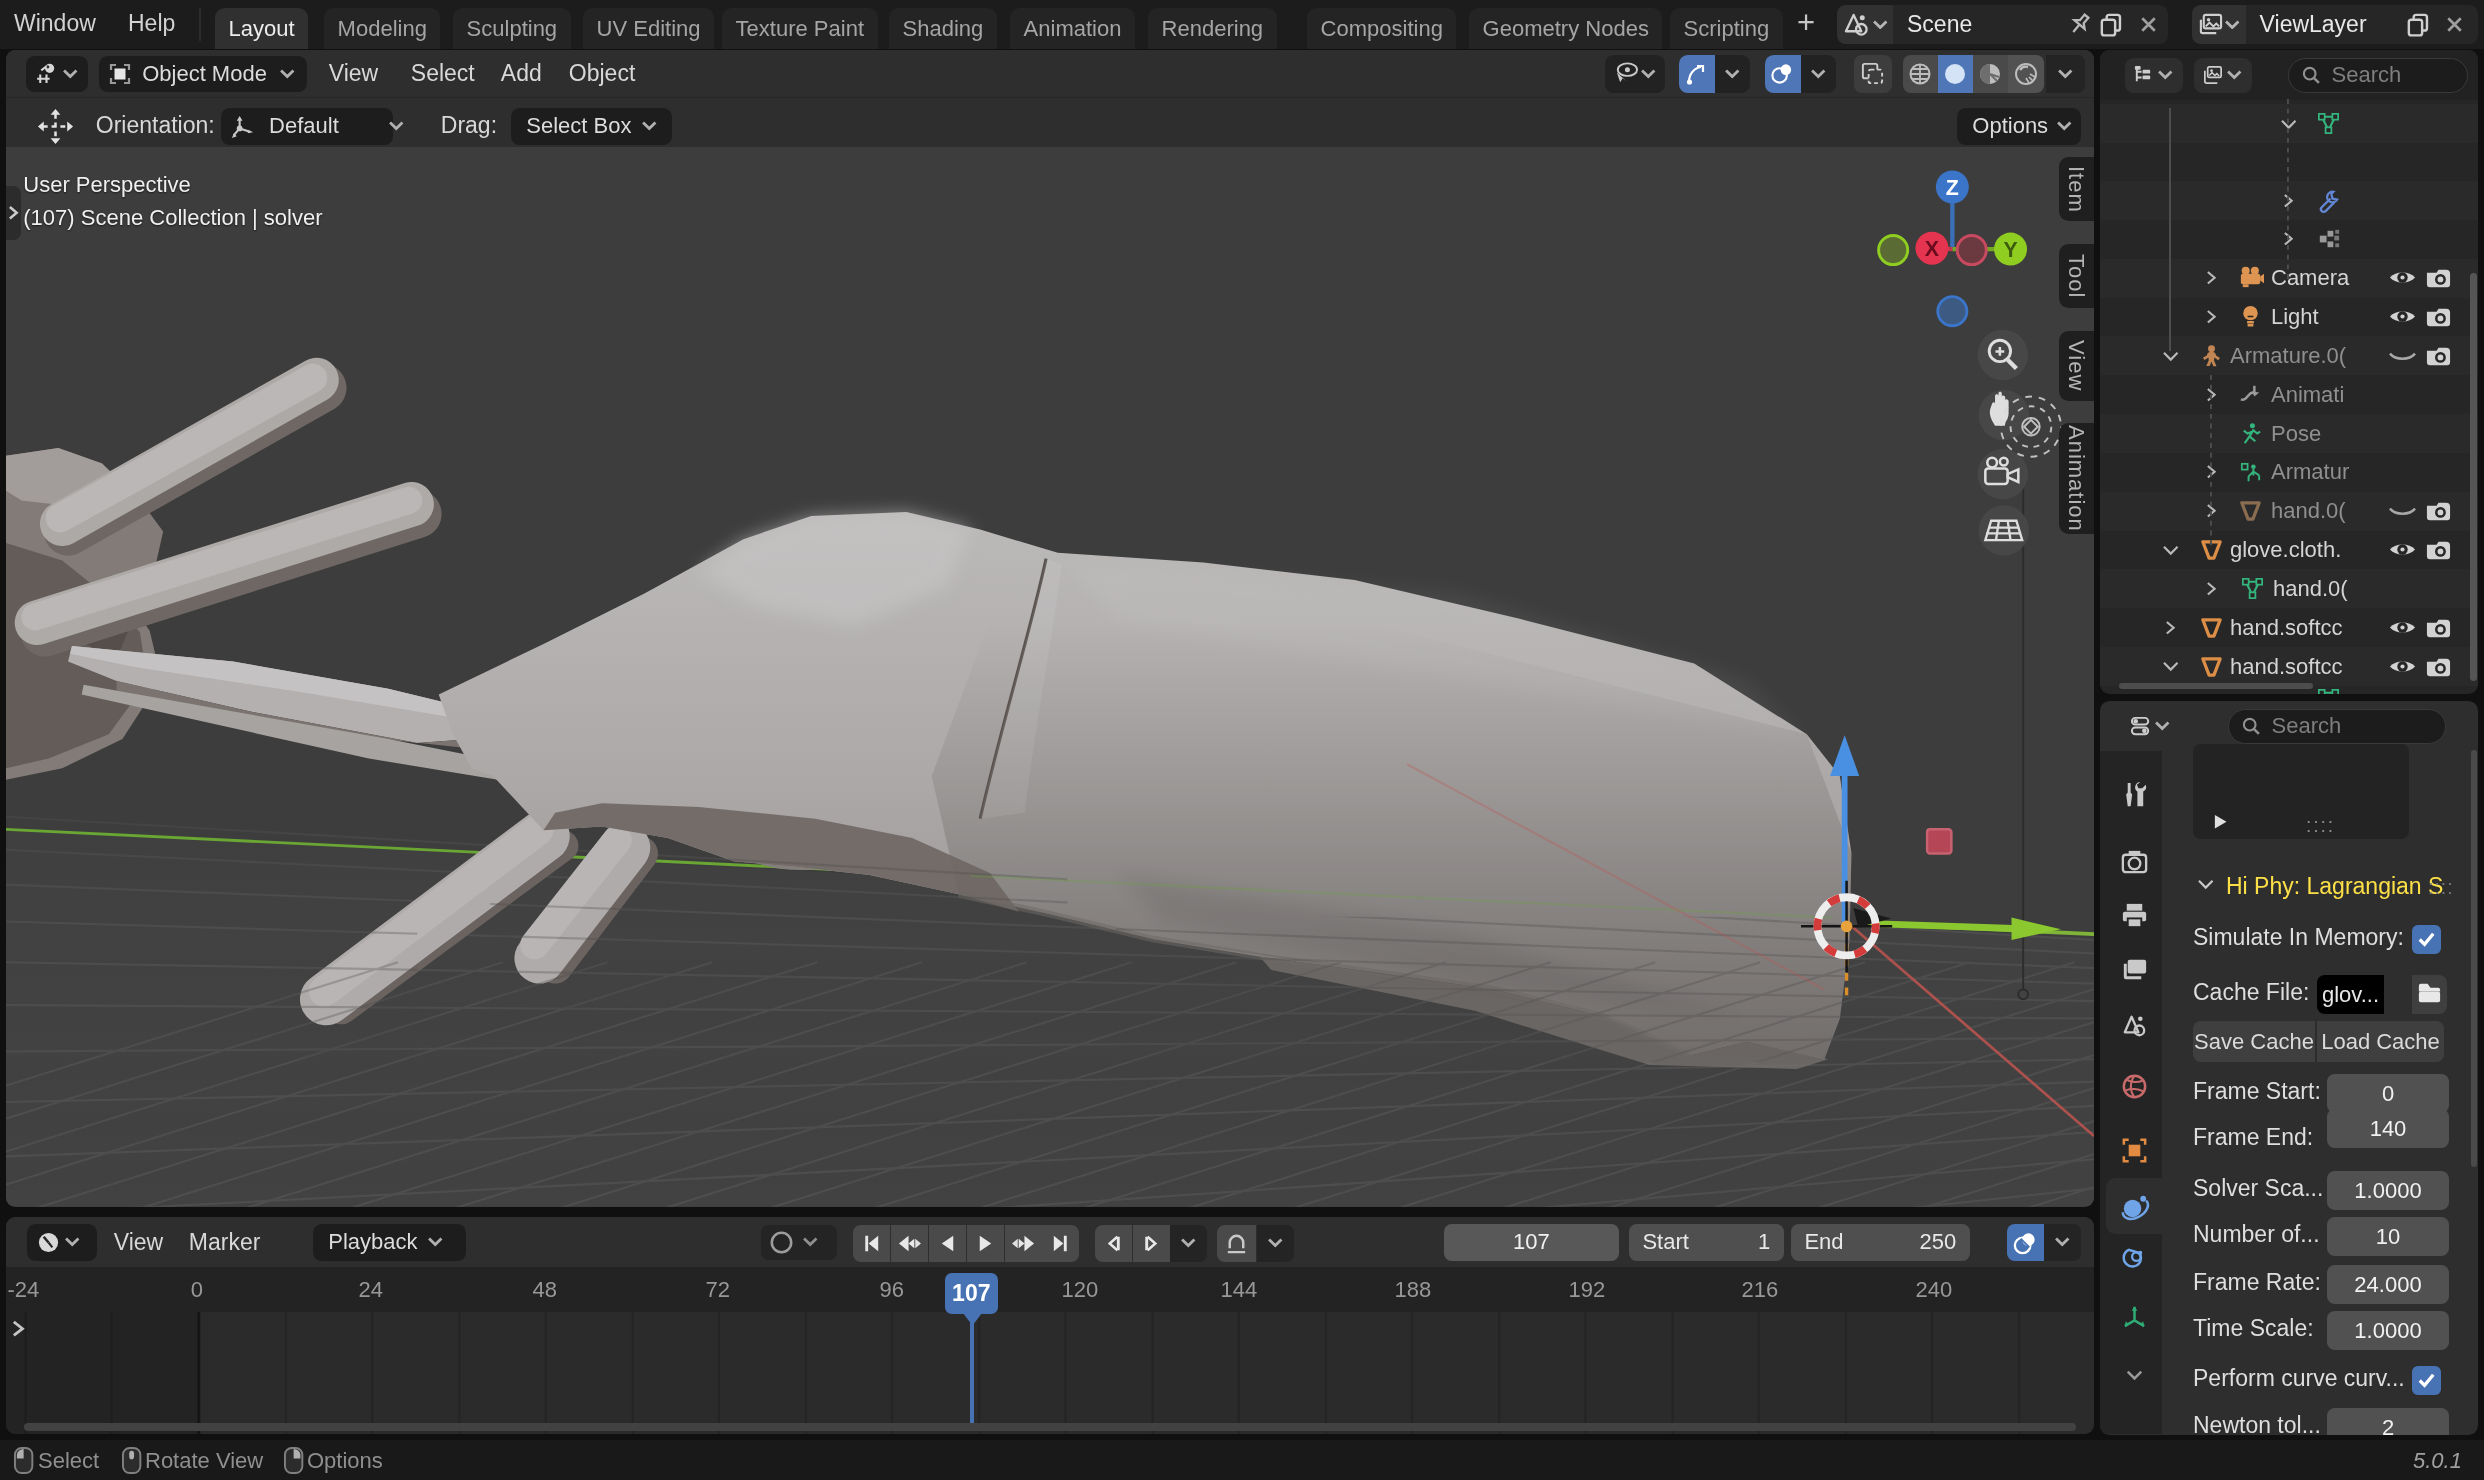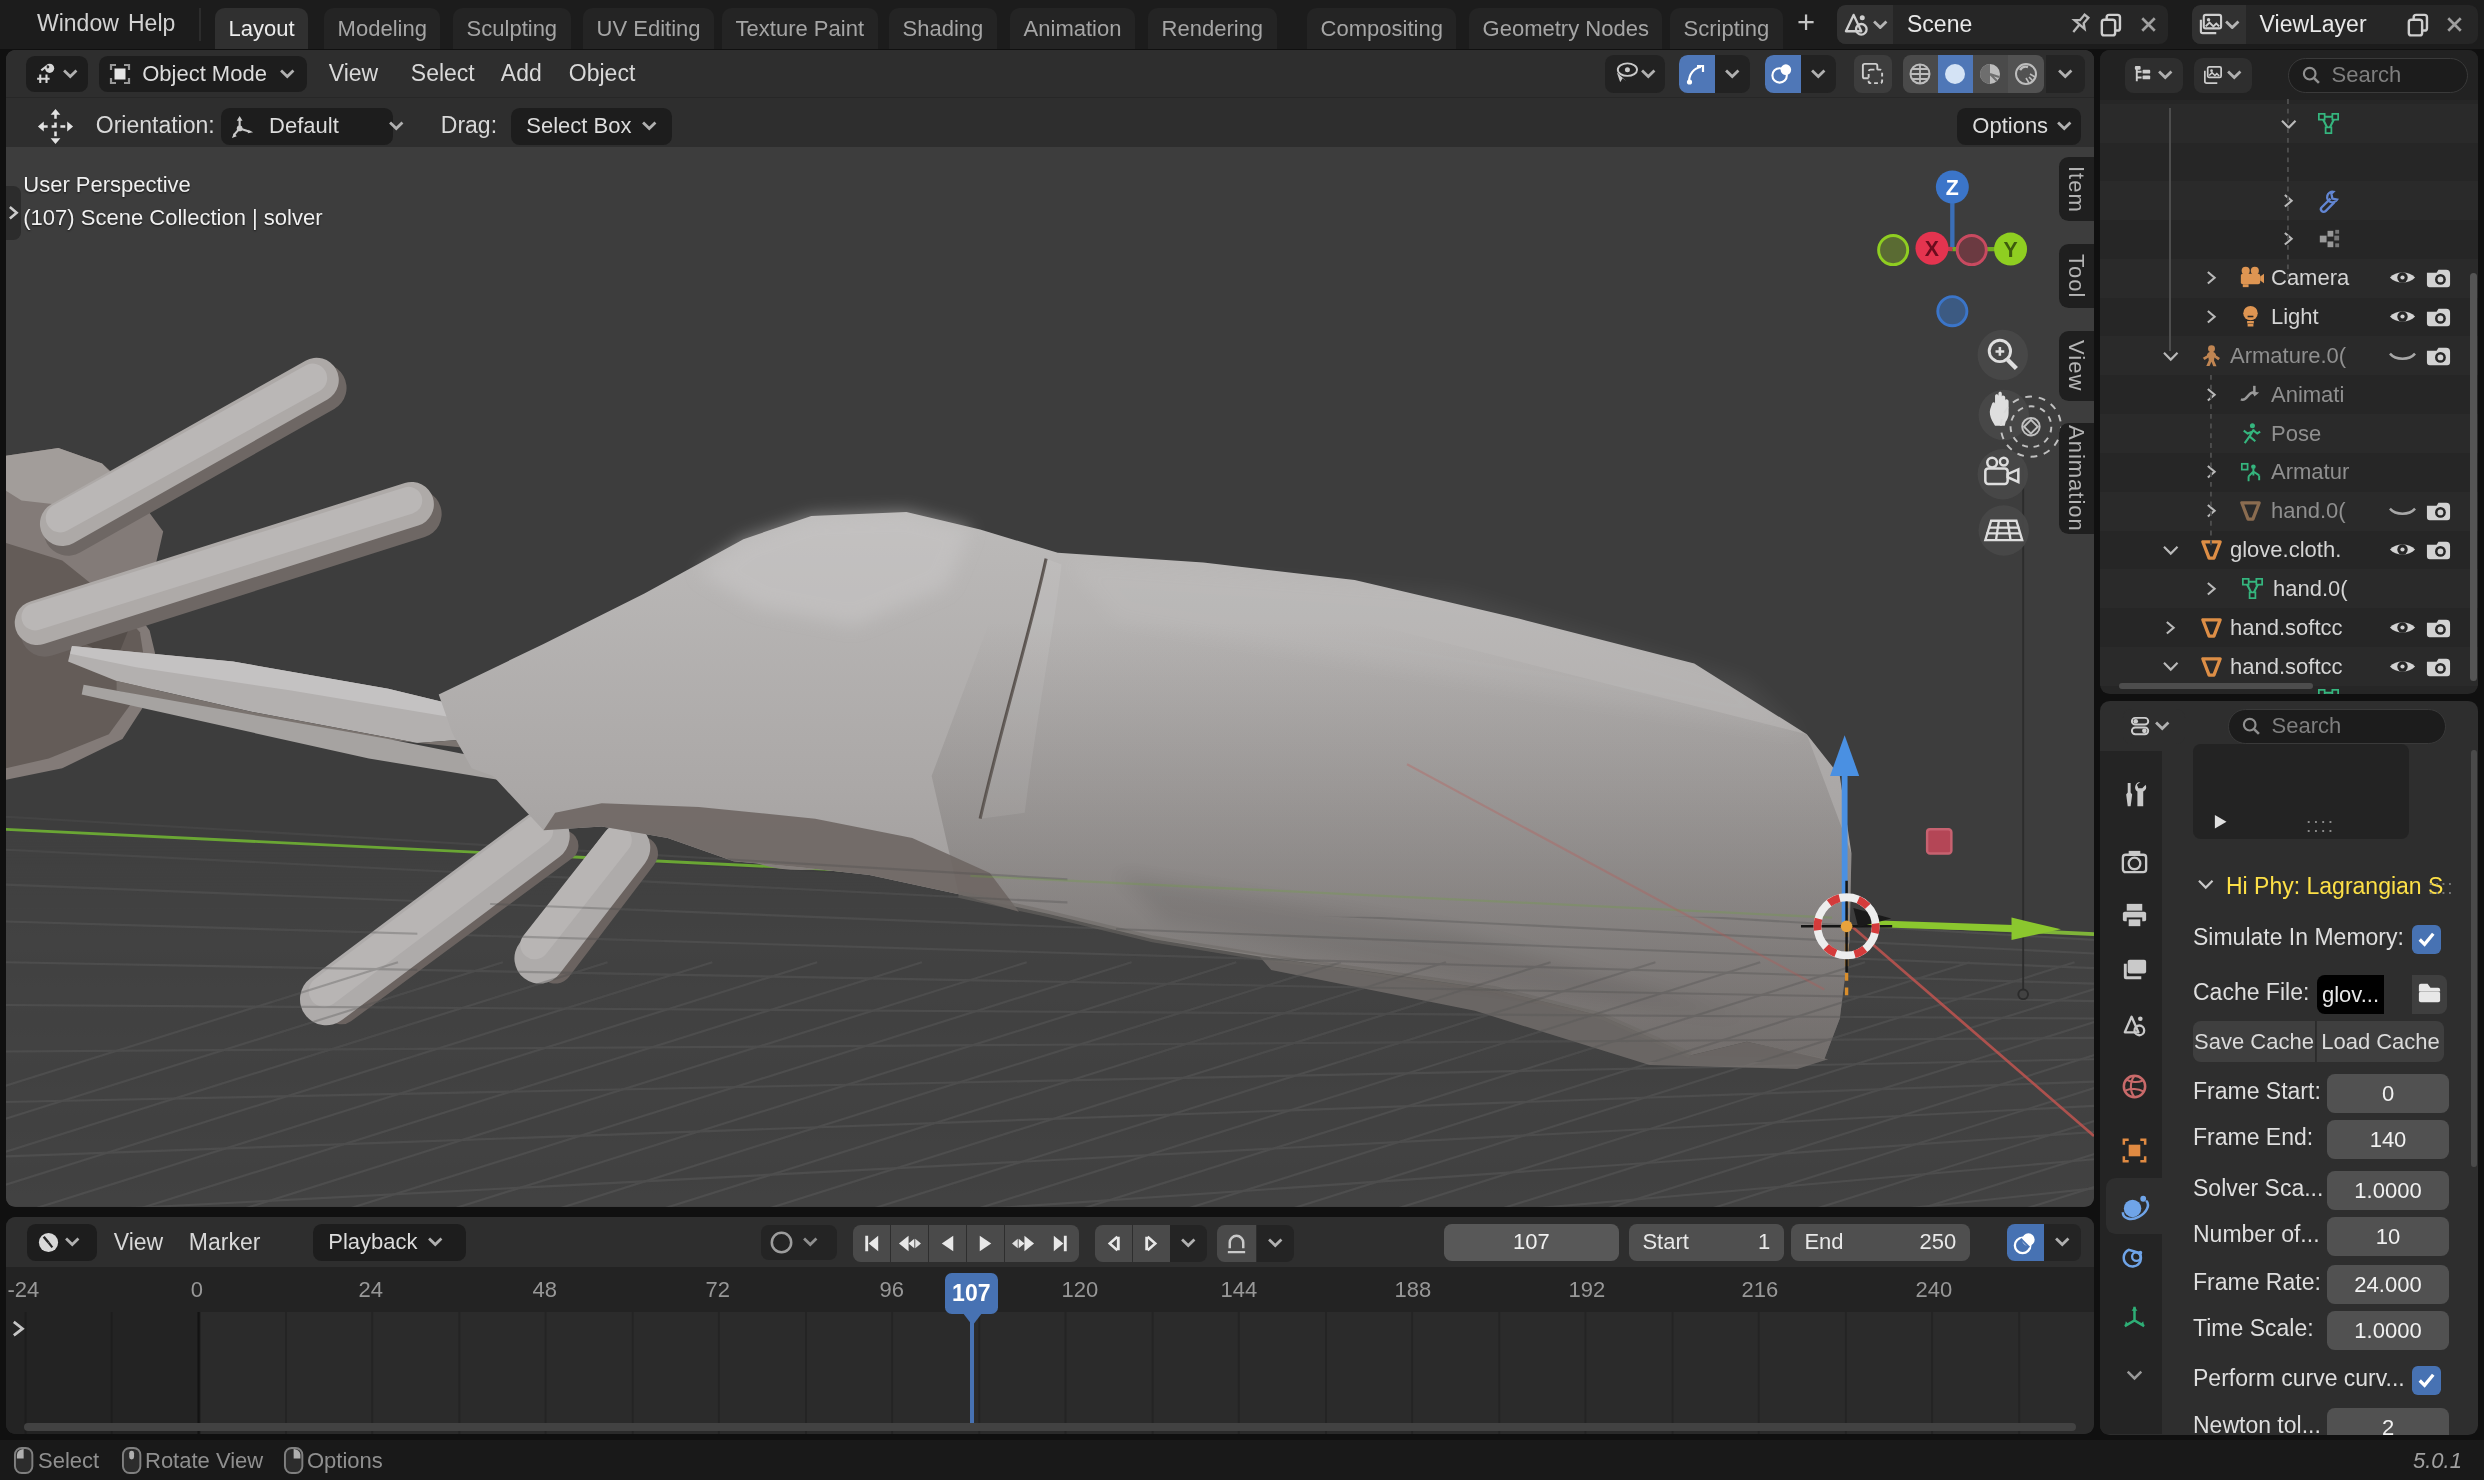--- a/index.html
+++ b/index.html
@@ -42,21 +42,21 @@
 #thead{left:0;top:0;width:2088px;height:50px;background:#2e2e2e;}
 #truler{left:0;top:50px;width:2088px;height:45px;background:#232323;}
 .rlbl{position:absolute;top:9.7px;font-size:22px;color:#989898;transform:translateX(-50%);}
 
 #status{left:0;top:1440px;width:2484px;height:41px;background:#191919;color:#8f8f8f;font-size:22px;}
 </style>
 </head>
 <body>
 
 <div id="topbar" class="ab">
-  <span class="menu ab" style="left:37px;">Window</span>
+  <span class="menu ab" style="left:14px;">Window</span>
   <span class="menu ab" style="left:128px;">Help</span>
   <div class="ab" style="left:199px;top:7.8px;width:1.9px;height:33px;background:#2c2c2c;"></div>
   <div class="wtab act" style="left:215px;">Layout</div>
   <div class="wtab" style="left:324px;">Modeling</div>
   <div class="wtab" style="left:453px;">Sculpting</div>
   <div class="wtab" style="left:583px;">UV Editing</div>
   <div class="wtab" style="left:722px;">Texture Paint</div>
   <div class="wtab" style="left:889px;">Shading</div>
   <div class="wtab" style="left:1010px;">Animation</div>
   <div class="wtab" style="left:1148px;">Rendering</div>
@@ -864,21 +864,21 @@
 <div class="ab" style="left:312px;top:274px;width:35px;height:39px;background:#3f3f3f;border-radius:0 7.8px 7.8px 0;"></div>
 <svg class="ab" style="left:316px;top:279px" width="27" height="27" viewBox="0 0 28 28">
       <path d="M3 6a2 2 0 0 1 2-2h7l3 4h8a2 2 0 0 1 2 2v2H3z" fill="#e8e8e8"></path>
       <rect x="3" y="12" width="22" height="11" rx="2" fill="#e8e8e8"></rect>
     </svg>
 <div class="ab" style="left:93px;top:320px;width:123px;height:41px;background:#3f3f3f;border-radius:7.8px 0 0 7.8px;color:#dadada;font-size:22px;display:flex;align-items:center;justify-content:center;border-right:1px solid #2b2b2b;">Save Cache</div>
 <div class="ab" style="left:217px;top:320px;width:127px;height:41px;background:#3f3f3f;border-radius:0 7.8px 7.8px 0;color:#dadada;font-size:22px;display:flex;align-items:center;justify-content:center;">Load Cache</div>
 <div class="plbl" style="left:93px;top:377px;">Frame Start:</div>
 <div class="pfield" style="top:373px;">0</div>
 <div class="plbl" style="left:93px;top:423px;">Frame End:</div>
-<div class="pfield" style="top:419px;">140</div>
+<div class="pfield" style="top:408px;">140</div>
 <div class="plbl" style="left:93px;top:474px;">Solver Sca...</div>
 <div class="pfield" style="top:470px;">1.0000</div>
 <div class="plbl" style="left:93px;top:520px;">Number of...</div>
 <div class="pfield" style="top:516px;">10</div>
 <div class="plbl" style="left:93px;top:568px;">Frame Rate:</div>
 <div class="pfield" style="top:564px;">24.000</div>
 <div class="plbl" style="left:93px;top:614px;">Time Scale:</div>
 <div class="pfield" style="top:610px;">1.0000</div>
 <div class="plbl" style="left:93px;top:664px;">Perform curve curv...</div>
 <div class="ab" style="left:312px;top:665px;width:29px;height:29px;background:#4772b3;border-radius:5.8px;"></div>

